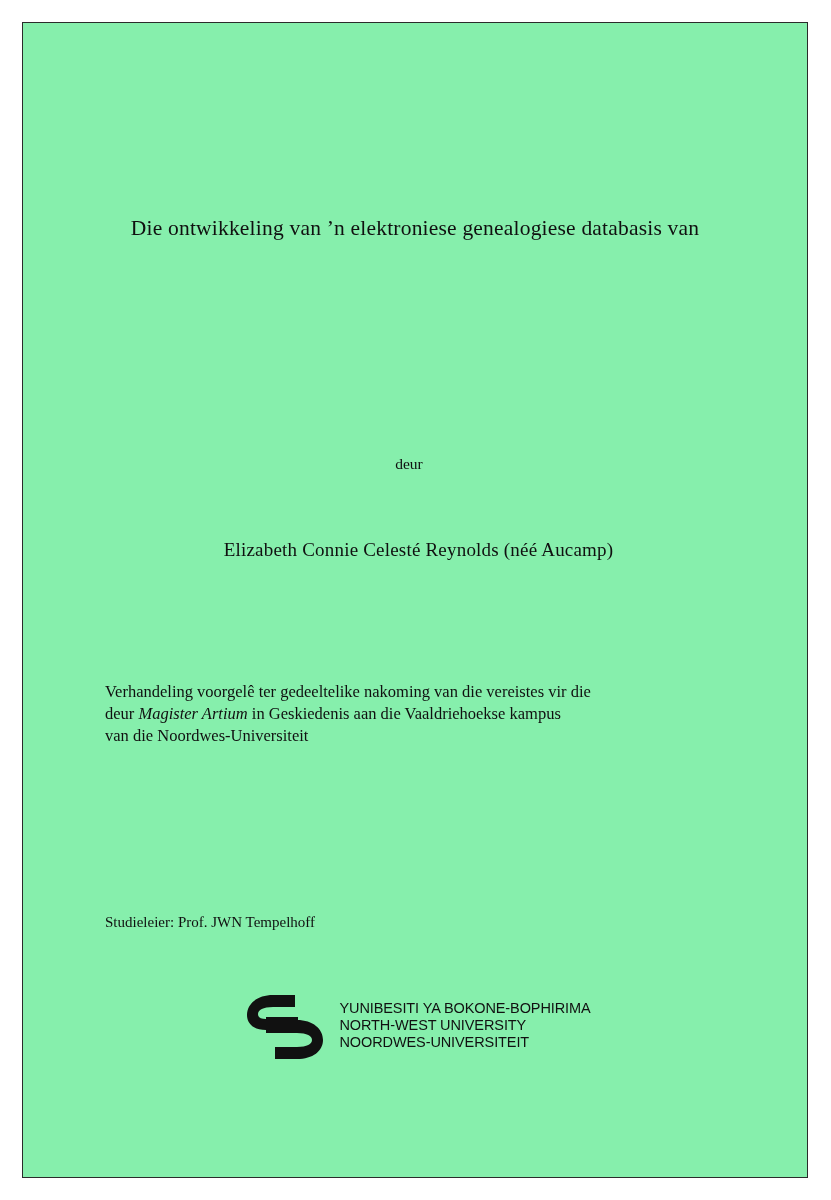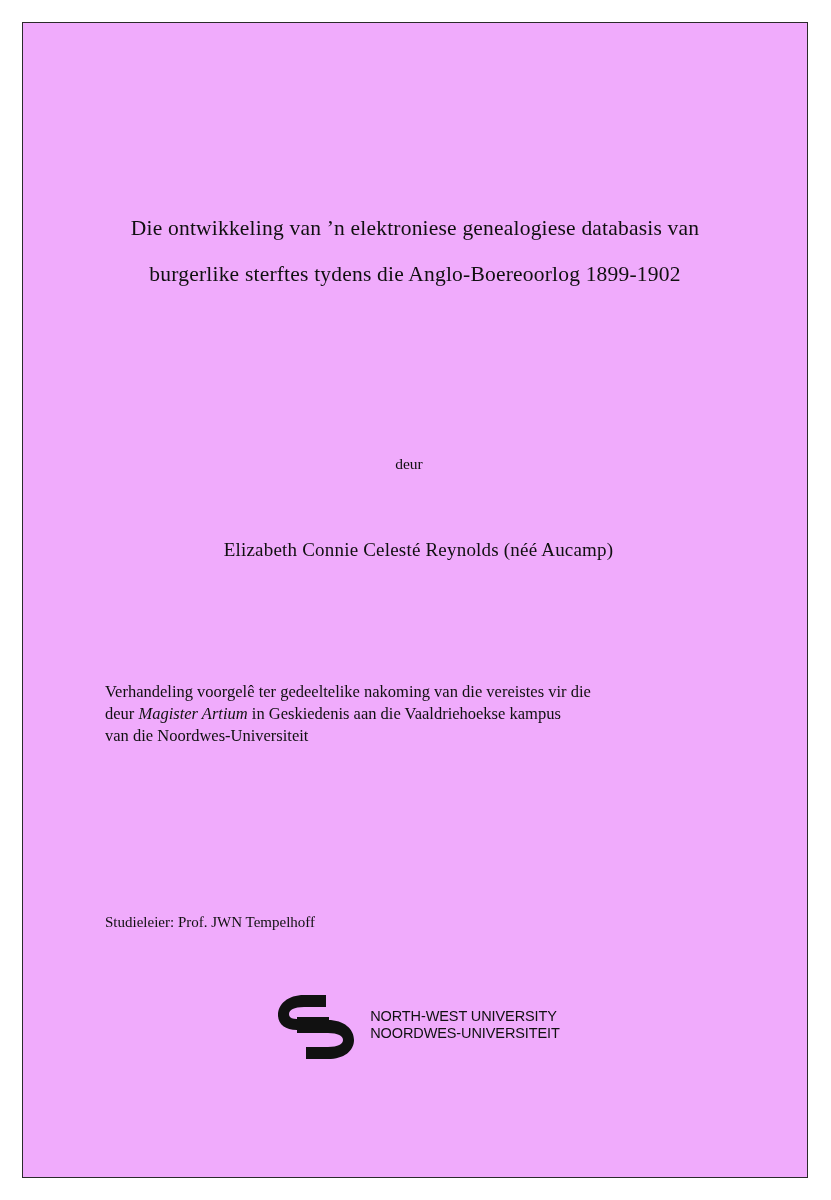--- a/index.html
+++ b/index.html
@@ -15,21 +15,21 @@
     overflow: hidden;
   }
   .page-frame {
     position: absolute;
     left: 22px;
     top: 22px;
     width: 786px;
     height: 1156px;
     border: 1px solid #2b2b2b;
     box-sizing: border-box;
-    background: #f0abfc;
+    background: #86efac;
   }
   .page-inner {
     position: absolute;
     left: 0;
     top: 0;
     right: 0;
     bottom: 0;
     padding: 0 78px;
     box-sizing: border-box;
   }
@@ -128,21 +128,20 @@
   }
 </style>
 </head>
 <body>
 
 <div class="page-frame">
   <div class="page-inner">
 
     <div class="title-block">
       <div class="title-line">Die ontwikkeling van ’n elektroniese genealogiese databasis van</div>
-      <div class="title-line">burgerlike sterftes tydens die Anglo-Boereoorlog 1899-1902</div>
     </div>
 
     <div class="byline-word">deur</div>
 
     <div class="author">Elizabeth Connie Celesté Reynolds (néé Aucamp)</div>
 
     <div class="statement">
       <p class="just">Verhandeling voorgelê ter gedeeltelike nakoming van die vereistes vir die</p>
       <p><span>deur </span><i>Magister Artium</i><span> in Geskiedenis aan die Vaaldriehoekse kampus</span></p>
       <p>van die Noordwes-Universiteit</p>
@@ -154,19 +153,20 @@
 
     <div class="logo-block">
       <svg class="logo-mark" viewBox="0 0 92 72">
         <g fill="#111111">
           <path d="M34 6 C18 6 8 15 8 26 C8 35 15 41 27 41 L27 30 C21 30 19 28 19 25 C19 21 24 18 34 18 L56 18 L56 6 Z"></path>
           <path d="M58 31 C74 31 84 40 84 51 C84 62 74 70 58 70 L36 70 L36 58 L58 58 C68 58 73 55 73 51 C73 47 68 44 58 44 L31 44 L31 31 Z"></path>
           <rect x="27" y="28" width="32" height="16"></rect>
         </g>
       </svg>
       <div class="logo-text">
+        <div>YUNIBESITI YA BOKONE-BOPHIRIMA</div>
         <div>NORTH-WEST UNIVERSITY</div>
         <div>NOORDWES-UNIVERSITEIT</div>
       </div>
     </div>
 
   </div>
 </div>
 
 </body></html>

